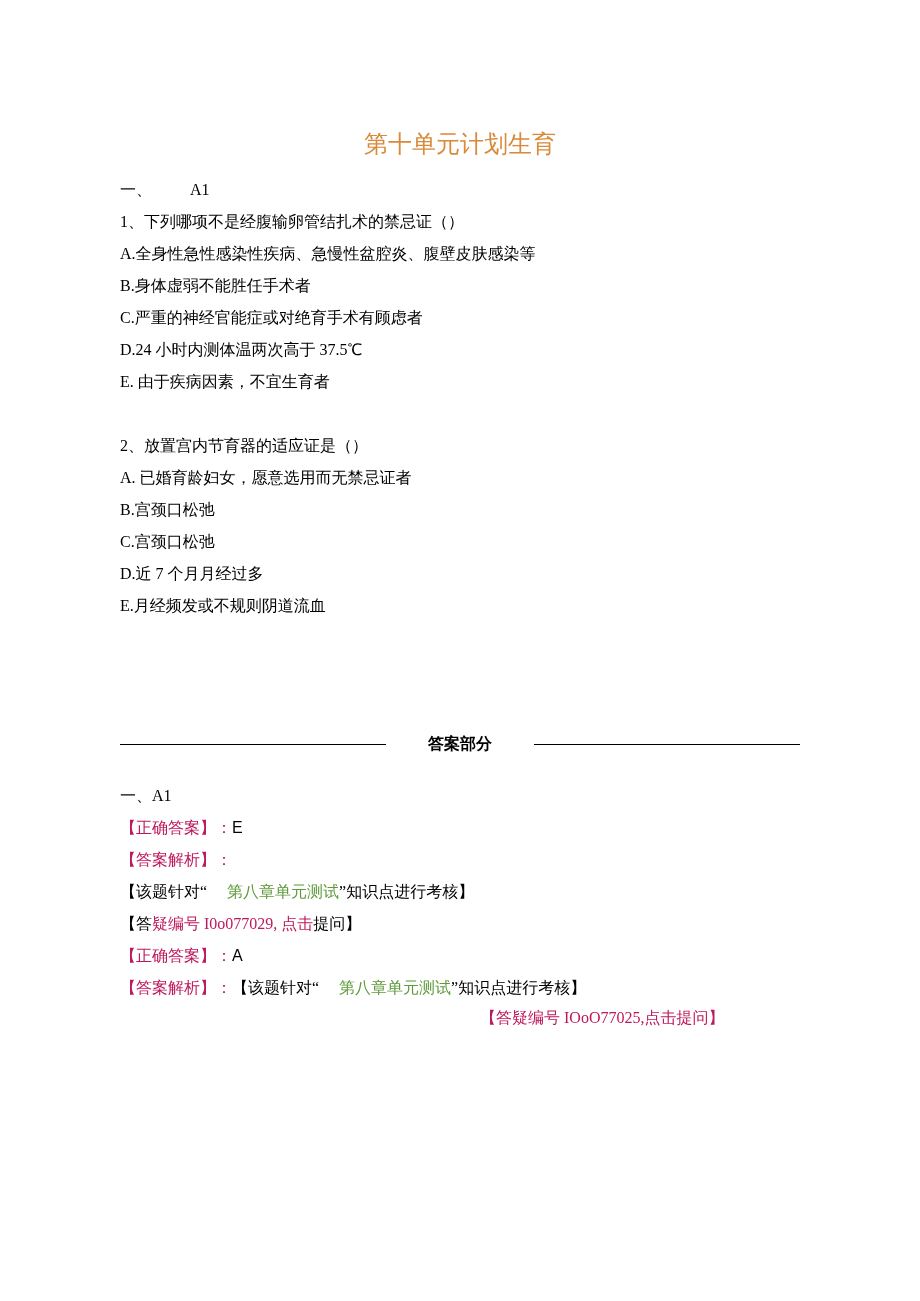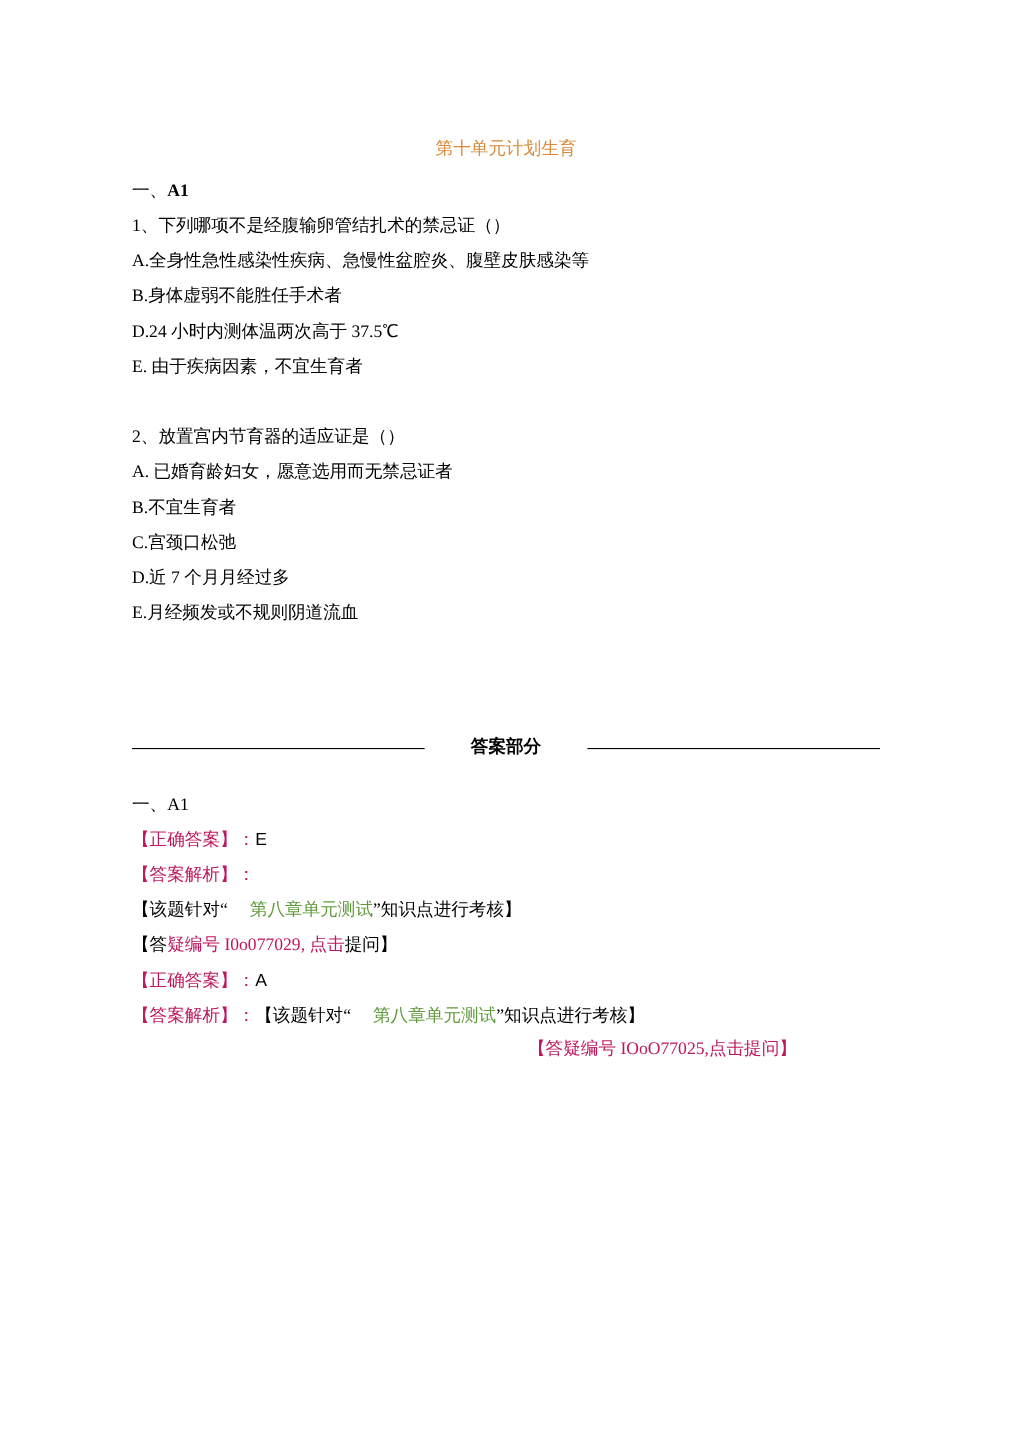--- a/index.html
+++ b/index.html
@@ -13,39 +13,40 @@
   .page {
     padding: 120px 120px 0 120px;
     font-size: 16px;
     line-height: 2.0;
     color: #000;
   }
   .title {
     text-align: center;
     color: #d88a3a;
     font-family: "SimSun", serif;
-    font-size: 16px;
+    font-size: 24px;
     margin-bottom: 6px;
   }
   .section-heading {
     font-family: "SimSun", serif;
   }
   .section-heading .latin {
     font-family: "Times New Roman", serif;
-    font-weight: bold;
+    font-weight: normal;
+    margin-left: 38px;
   }
   .q-block { }
   .q-line { }
   .gap { height: 32px; }
   .gap-lg { height: 90px; }
   .answer-divider {
     display: flex;
     align-items: center;
     width: 100%;
-    margin-top: 0;
+    margin-top: 16px;
     margin-bottom: 20px;
     gap: 40px;
   }
   .answer-divider .rule {
     flex: 1;
     border-bottom: 1px solid #000;
     height: 0;
   }
   .answer-divider .label {
     padding: 0 2px;
@@ -75,30 +76,31 @@
   <div class="title">第十单元计划生育</div>
 
   <div class="section-heading">
     <span>一、</span><span class="latin">A1</span>
   </div>
 
   <div class="q-block">
     <div class="q-line">1、下列哪项不是经腹输卵管结扎术的禁忌证（）</div>
     <div class="q-line">A.全身性急性感染性疾病、急慢性盆腔炎、腹壁皮肤感染等</div>
     <div class="q-line">B.身体虚弱不能胜任手术者</div>
+    <div class="q-line">C.严重的神经官能症或对绝育手术有顾虑者</div>
     <div class="q-line">D.24 小时内测体温两次高于 37.5℃</div>
     <div class="q-line">E. 由于疾病因素，不宜生育者</div>
   </div>
 
   <div class="gap"></div>
 
   <div class="q-block">
     <div class="q-line">2、放置宫内节育器的适应证是（）</div>
     <div class="q-line">A. 已婚育龄妇女，愿意选用而无禁忌证者</div>
-    <div class="q-line">B.不宜生育者</div>
+    <div class="q-line">B.宫颈口松弛</div>
     <div class="q-line">C.宫颈口松弛</div>
     <div class="q-line">D.近 7 个月月经过多</div>
     <div class="q-line">E.月经频发或不规则阴道流血</div>
   </div>
 
   <div class="gap-lg"></div>
 
   <div class="answer-divider">
     <div class="rule"></div>
     <div class="label">答案部分</div>

